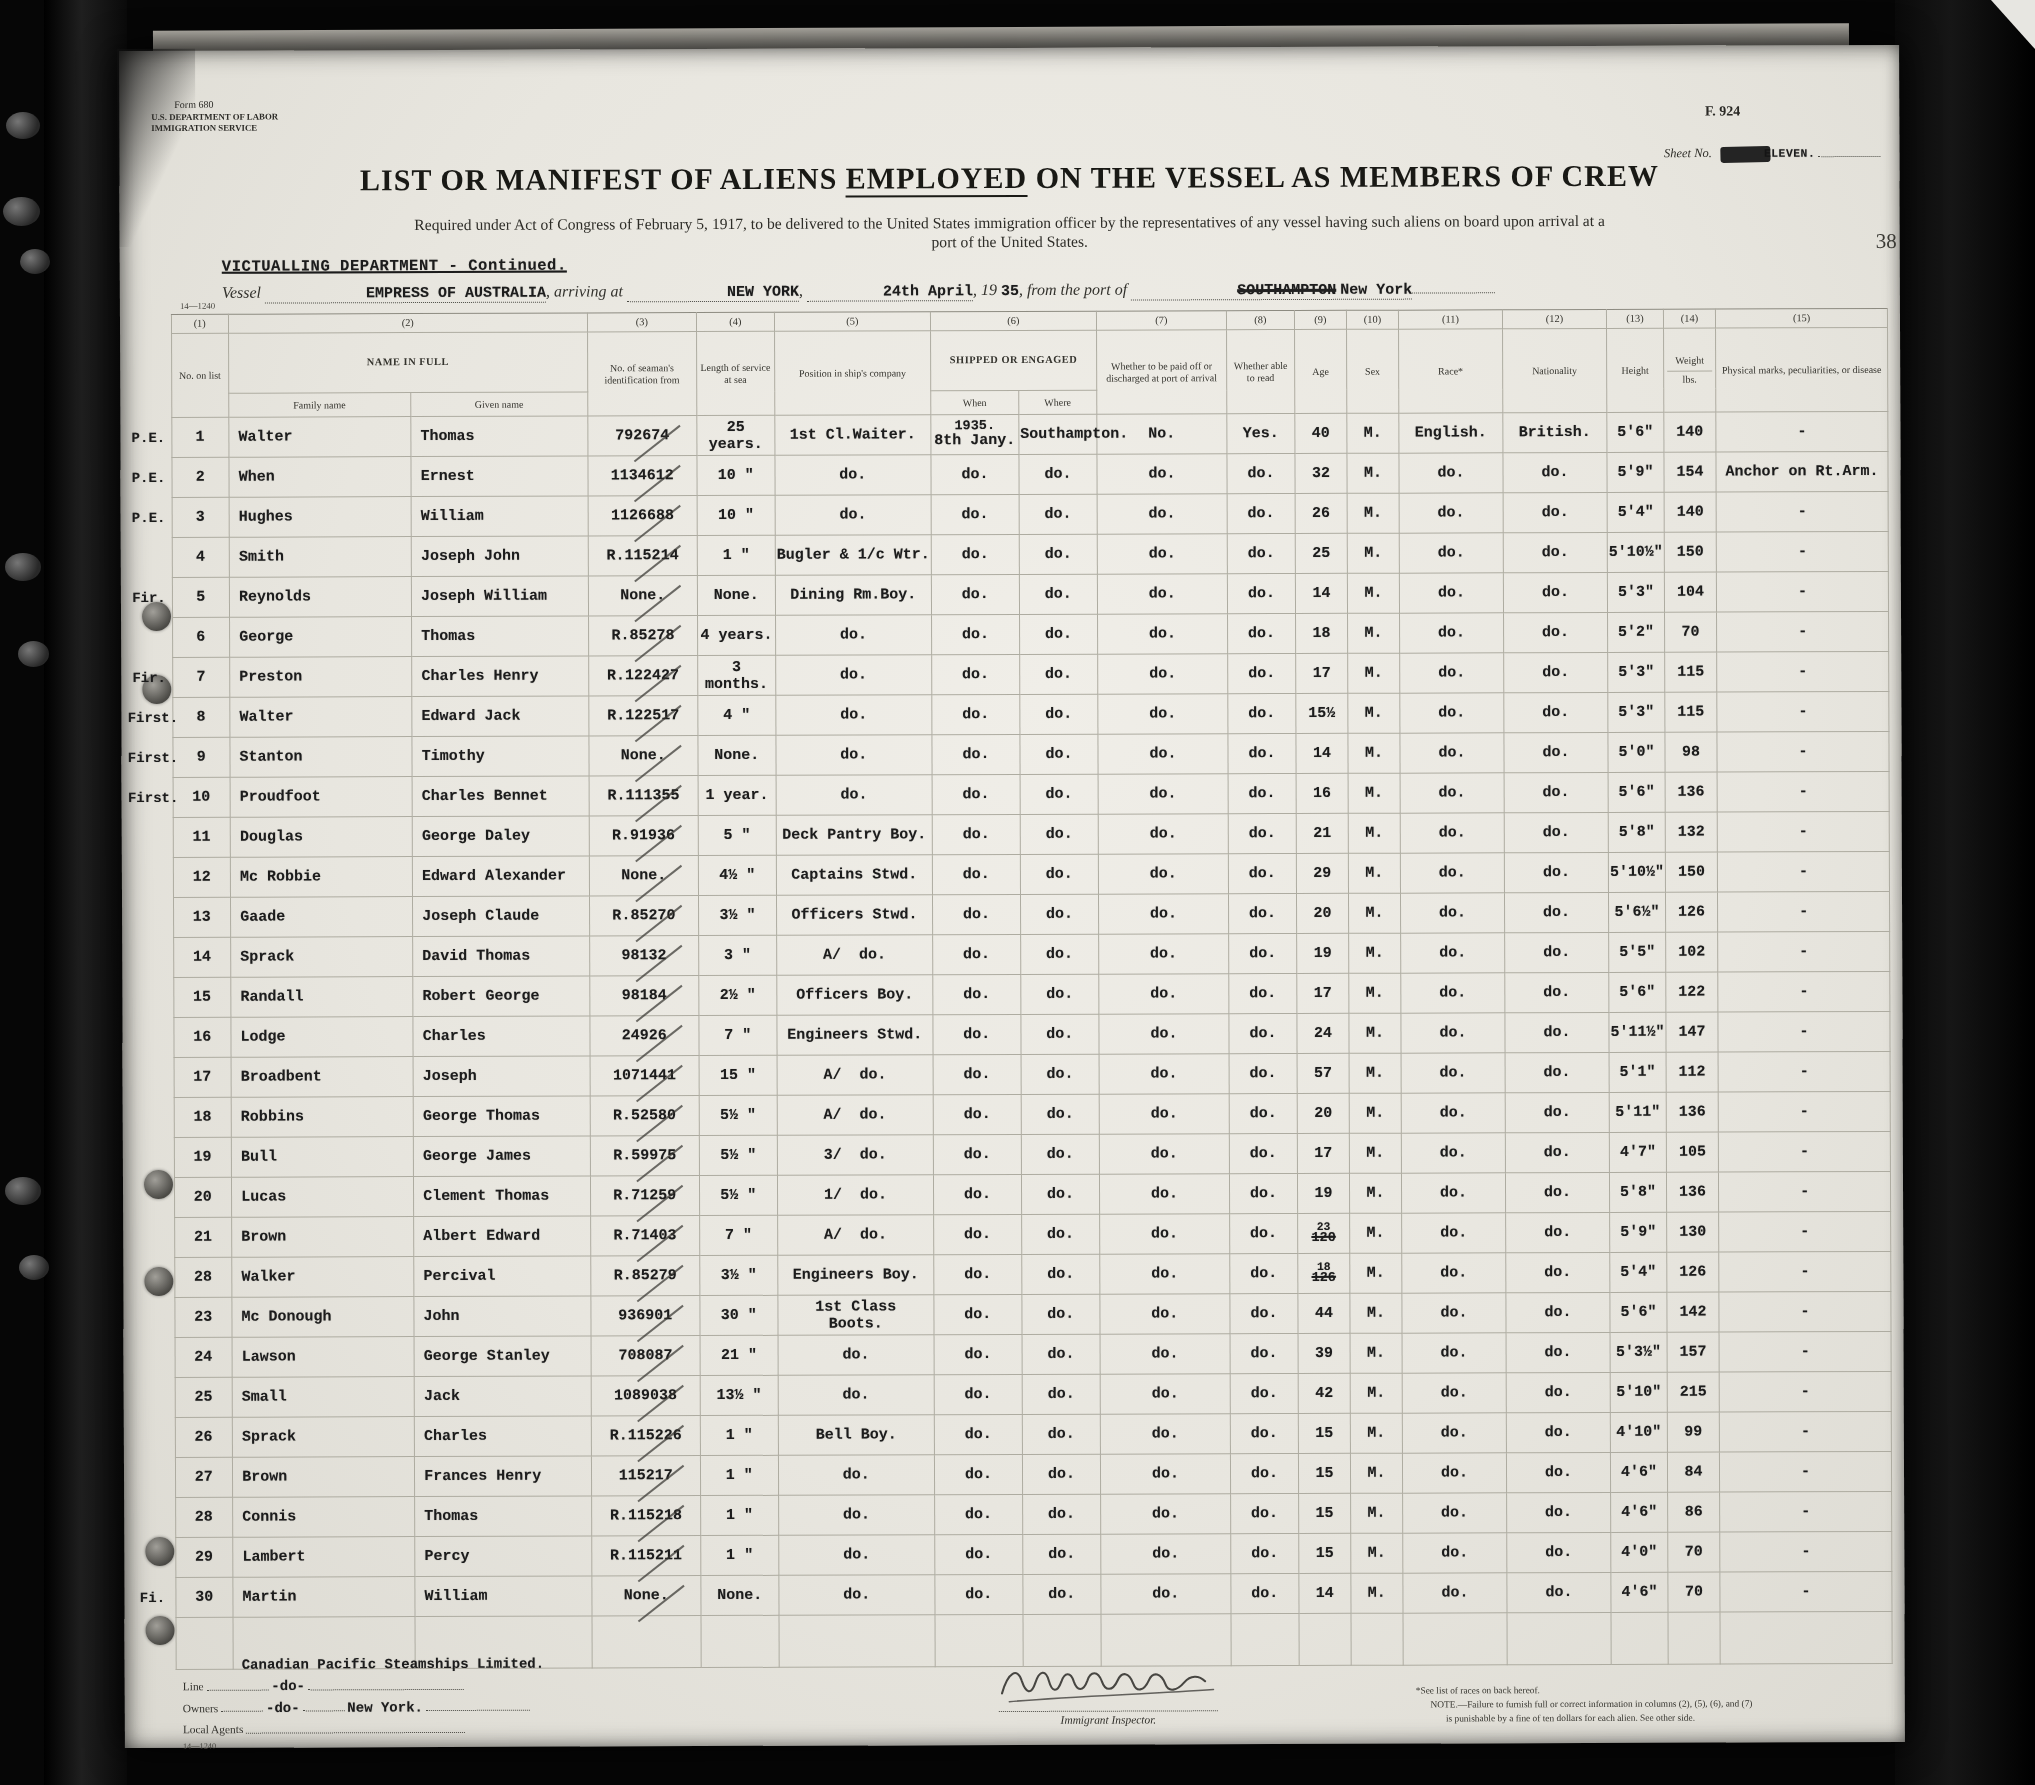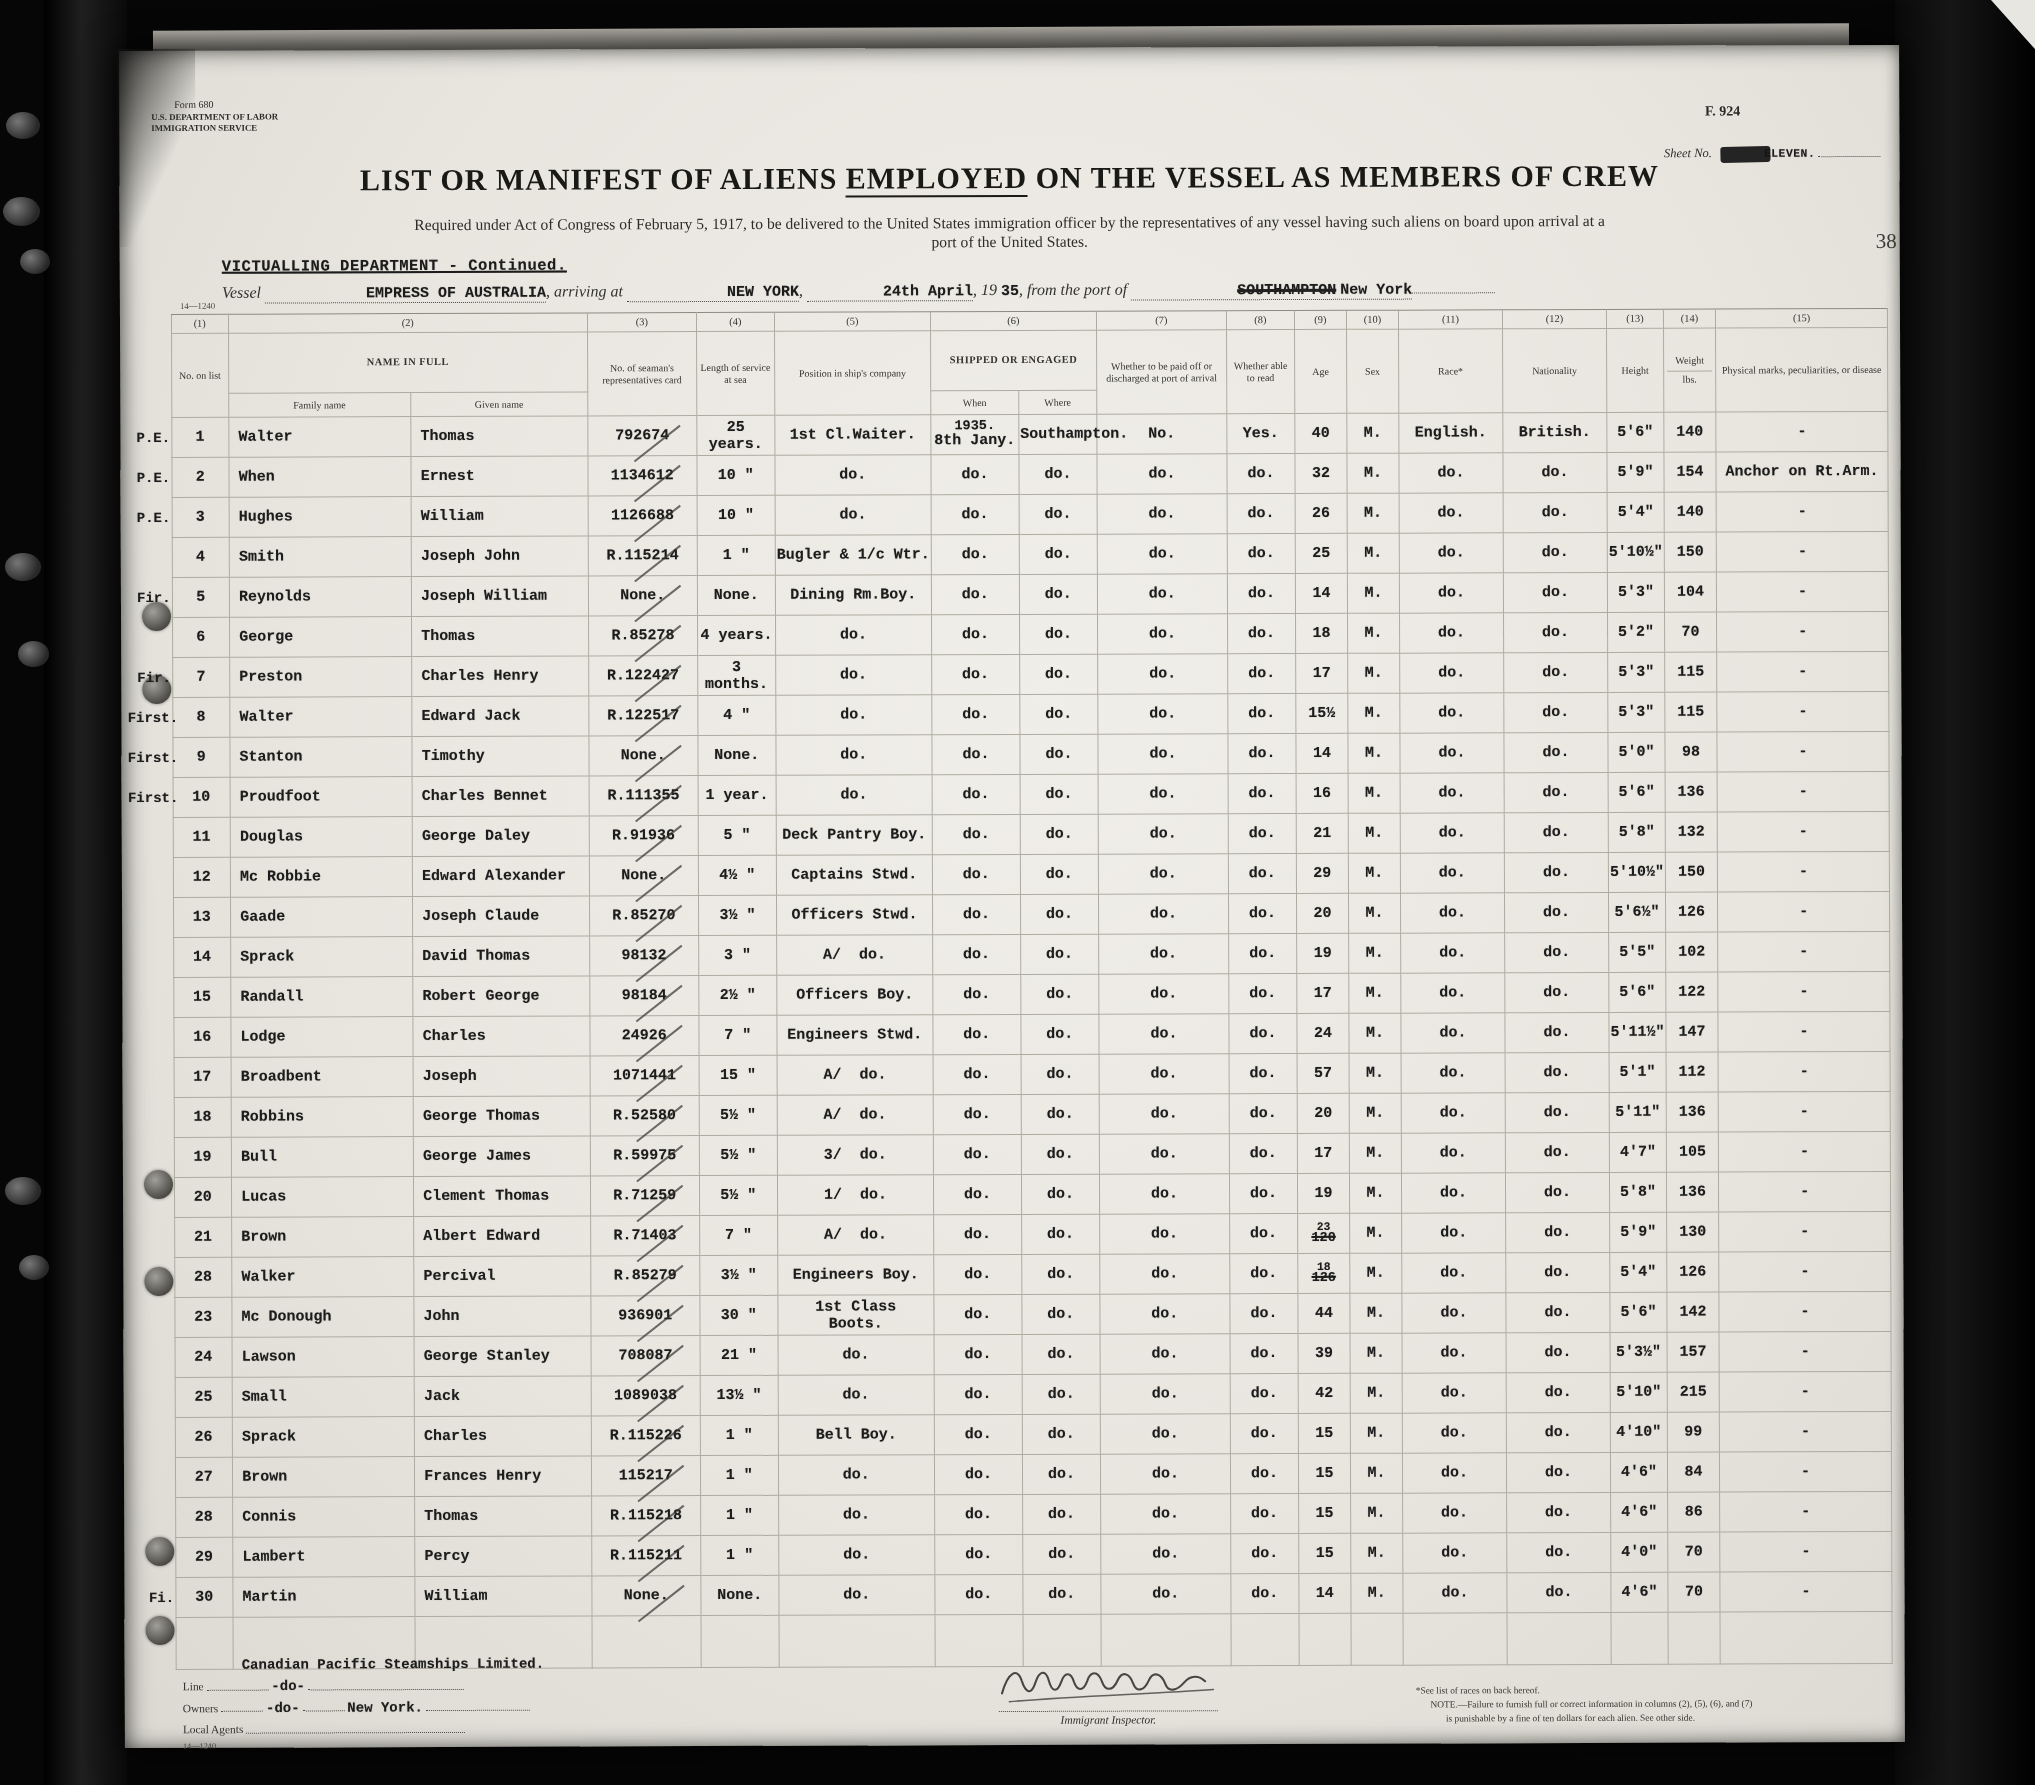--- a/index.html
+++ b/index.html
@@ -82,21 +82,21 @@
   .mtable td.mcol{border:none;}
   thead td{font-size:10px;color:#34332d;text-align:center;vertical-align:middle;padding:1px 3.1px;line-height:1.2;}
   tr.nums td{height:19px;font-size:10.4px;border-top:1px solid #8d8b81;}
   tr.labels td{height:60px;}
   tr.sub td{height:24px;}
   .caps-h{font-weight:bold;font-size:10.4px;letter-spacing:0.5px;}
   .weight-h .lbs{border-top:0.5px solid #aeaca1;margin-top:4px;padding-top:2.1px;}
   tbody td{height:40px;font-size:15px;text-align:center;vertical-align:middle;
     border-color:#bcbab0;}
   tbody td.l{text-align:left;padding-left:9.4px;}
-  tbody td.mcol{text-align:right;padding-left:2.1px;font-size:14px;}
+  tbody td.mcol{text-align:center;padding-left:2.1px;font-size:14px;}
   td.pos{white-space:pre;}
   td.card{position:relative;}
   td.card::after{content:"";position:absolute;left:42%;bottom:-6.2px;width:1.6px;height:58px;
     background:#33322e;transform:rotate(52deg);transform-origin:bottom center;opacity:.7;}
   .above{font-size:13.5px;line-height:.9;}
   .struck{text-decoration:line-through;text-decoration-thickness:1.6px;font-size:13.5px;line-height:.9;}
   td.agecell.corrected div[data-field="age"]{font-size:11.4px;line-height:.8;}
   tbody.filler-body td{height:52px;}
 
   
@@ -206,21 +206,21 @@
             <td>(10)</td>
             <td>(11)</td>
             <td>(12)</td>
             <td>(13)</td>
             <td>(14)</td>
             <td>(15)</td>
           </tr>
           <tr class="labels">
             <td rowspan="2">No. on list</td>
             <td colspan="2" class="caps-h">NAME IN FULL</td>
-            <td rowspan="2">No. of seaman's representatives card</td>
+            <td rowspan="2">No. of seaman's identification from</td>
             <td rowspan="2">Length of service at sea</td>
             <td rowspan="2">Position in ship's company</td>
             <td colspan="2" class="caps-h">SHIPPED OR ENGAGED</td>
             <td rowspan="2">Whether to be paid off or discharged at port of arrival</td>
             <td rowspan="2">Whether able to read</td>
             <td rowspan="2">Age</td>
             <td rowspan="2">Sex</td>
             <td rowspan="2">Race*</td>
             <td rowspan="2">Nationality</td>
             <td rowspan="2">Height</td>

